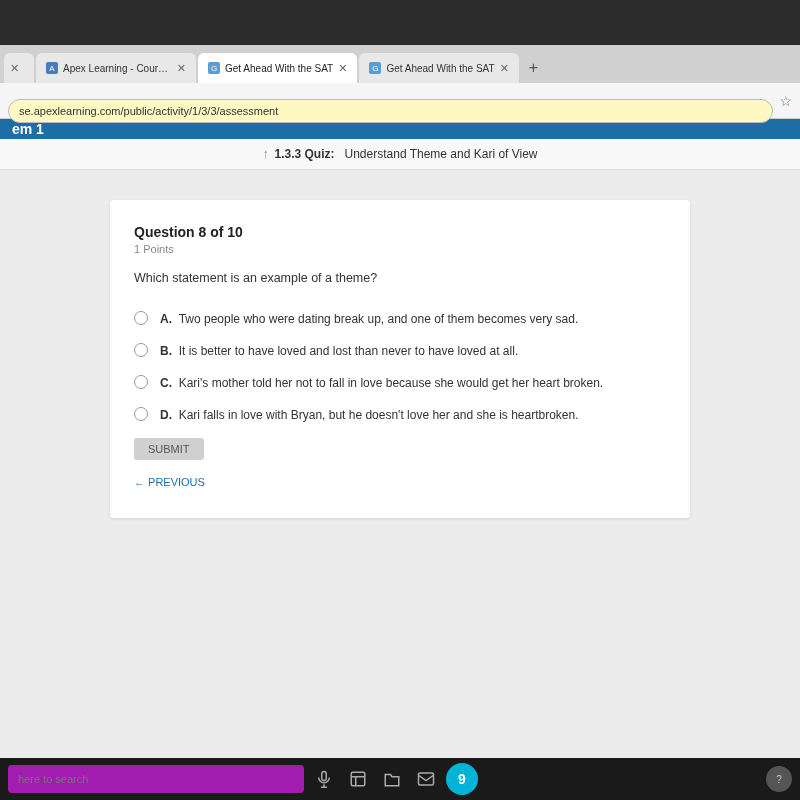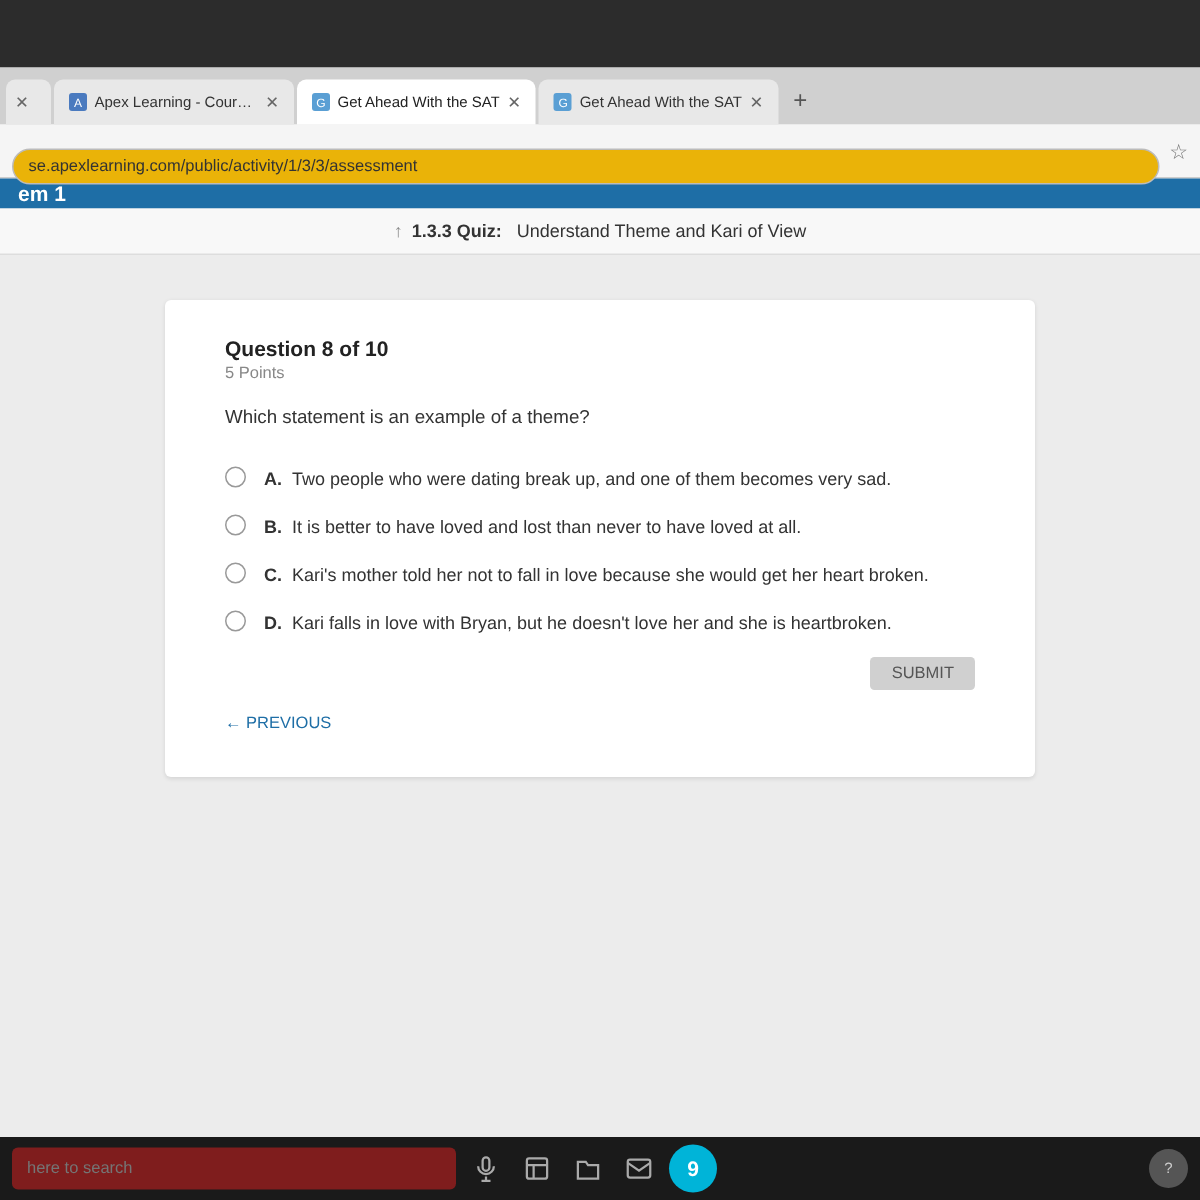--- a/index.html
+++ b/index.html
@@ -108,21 +108,21 @@
       gap: 6px;
     }
 
     .address-input {
       flex: 1;
       height: 24px;
       border: 1px solid #bbb;
       border-radius: 12px;
       padding: 0 10px;
       font-size: 11px;
-      background: #eab308;
+      background: #fef9c3;
       color: #333;
       outline: none;
       margin-top: 20px;
     }
 
     .star-icon {
       font-size: 14px;
       color: #777;
     }
 
@@ -161,21 +161,21 @@
       color: #888;
       font-size: 12px;
     }
 
     
     .main-content {
       background: white;
       margin: 20px auto;
       width: 85%;
       max-width: 580px;
-      padding: 24px 40px 30px;
+      padding: 24px 24px 30px;
       border-radius: 4px;
       box-shadow: 0 1px 3px rgba(0,0,0,0.1);
     }
 
     .question-number {
       font-size: 14px;
       font-weight: bold;
       color: #222;
       margin-bottom: 3px;
     }
@@ -217,21 +217,20 @@
       line-height: 1.5;
     }
 
     .option-letter {
       font-weight: bold;
     }
 
     
     .submit-area {
       display: flex;
-      justify-content: flex-end;
       margin-bottom: 4px;
     }
 
     .submit-btn {
       background: #d0d0d0;
       border: none;
       border-radius: 3px;
       padding: 5px 14px;
       font-size: 11px;
       color: #555;
@@ -265,21 +264,21 @@
       background: #1a1a1a;
       display: flex;
       align-items: center;
       padding: 0 8px;
       gap: 6px;
     }
 
     .taskbar-search {
       flex: 1;
       height: 28px;
-      background: #7f1d1d;
+      background: #a21caf;
       border: none;
       border-radius: 4px;
       padding: 0 10px;
       color: #ccc;
       font-size: 11px;
       outline: none;
     }
 
     .taskbar-icon {
       width: 28px;
@@ -377,21 +376,21 @@
       &nbsp;
       <span>Understand Theme and Kari of View</span>
     </span>
   </div>
 
   <div class="page-content-area">
 
     <div class="main-content">
 
       <div class="question-number">Question 8 of 10</div>
-      <div class="question-points">5 Points</div>
+      <div class="question-points">1 Points</div>
       <div class="question-text">Which statement is an example of a theme?</div>
 
       <div class="answer-option">
         <div class="radio-circle"></div>
         <span class="option-label">
           <span class="option-letter">A.</span>
           &nbsp;Two people who were dating break up, and one of them becomes very sad.
         </span>
       </div>
 

